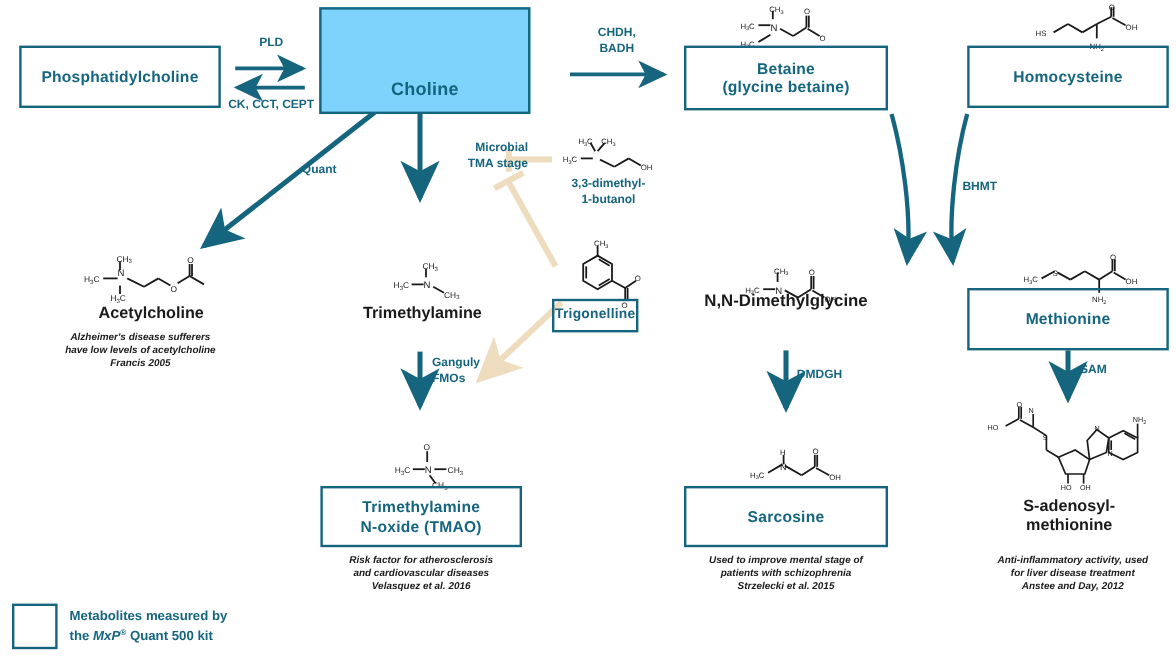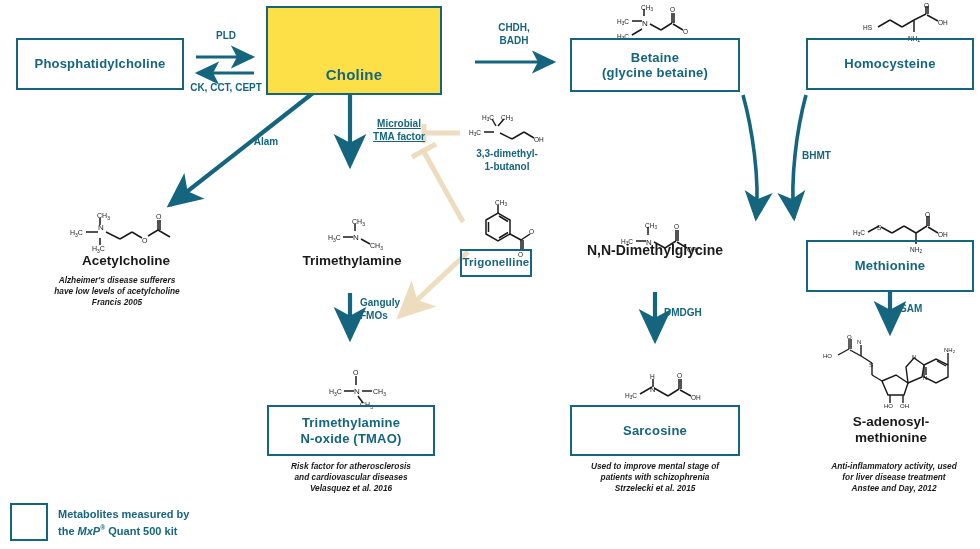--- a/index.html
+++ b/index.html
@@ -18,21 +18,21 @@
     box-sizing:border-box;
     border:2px solid #15657f;
     background:transparent;
     display:flex;align-items:center;justify-content:center;
     text-align:center;
     color:#15657f;
     font-weight:bold;
     letter-spacing:.2px;
     line-height:1.18;
   }
-  .node.filled{background:#fde047;}
+  .node.filled{background:#7dd3fc;}
   .plain{
     position:absolute;
     text-align:center;
     color:#1a1a1a;
     font-weight:bold;
     line-height:1.18;
   }
   .cap{
     position:absolute;
     text-align:center;
@@ -428,26 +428,26 @@
   <div class="enz" style="left:186px;top:82px;width:80px;text-align:center;">
     <span>CK, CCT, CEPT</span>
   </div>
 
   <div class="enz" style="left:478px;top:22px;width:72px;">
     <div>CHDH,</div>
     <div>BADH</div>
   </div>
 
   <div class="enz" style="left:240px;top:136px;width:52px;">
-    <span>Alam</span>
-  </div>
-
-  <div class="enz" style="left:358px;top:118px;width:82px;text-align:center;text-decoration:underline;">
+    <span>Quant</span>
+  </div>
+
+  <div class="enz" style="left:358px;top:118px;width:82px;text-align:right;">
     <div>Microbial</div>
-    <div>TMA factor</div>
+    <div>TMA stage</div>
   </div>
 
   <div class="enz" style="left:360px;top:297px;width:62px;text-align:left;">
     <div>Ganguly</div>
     <div>FMOs</div>
   </div>
 
   <div class="enz" style="left:802px;top:150px;width:44px;text-align:left;">
     <span>BHMT</span>
   </div>

